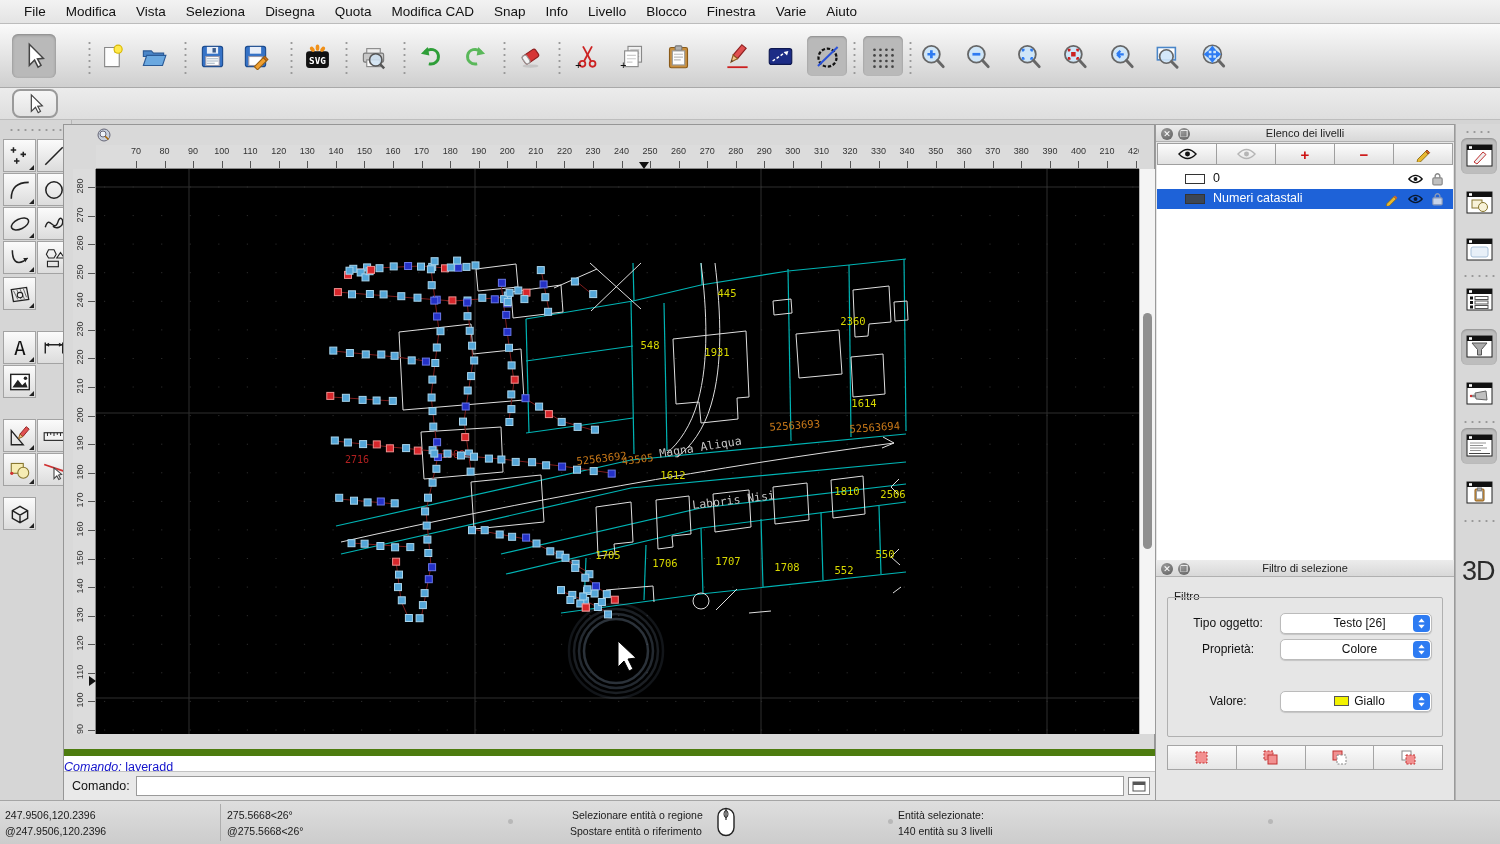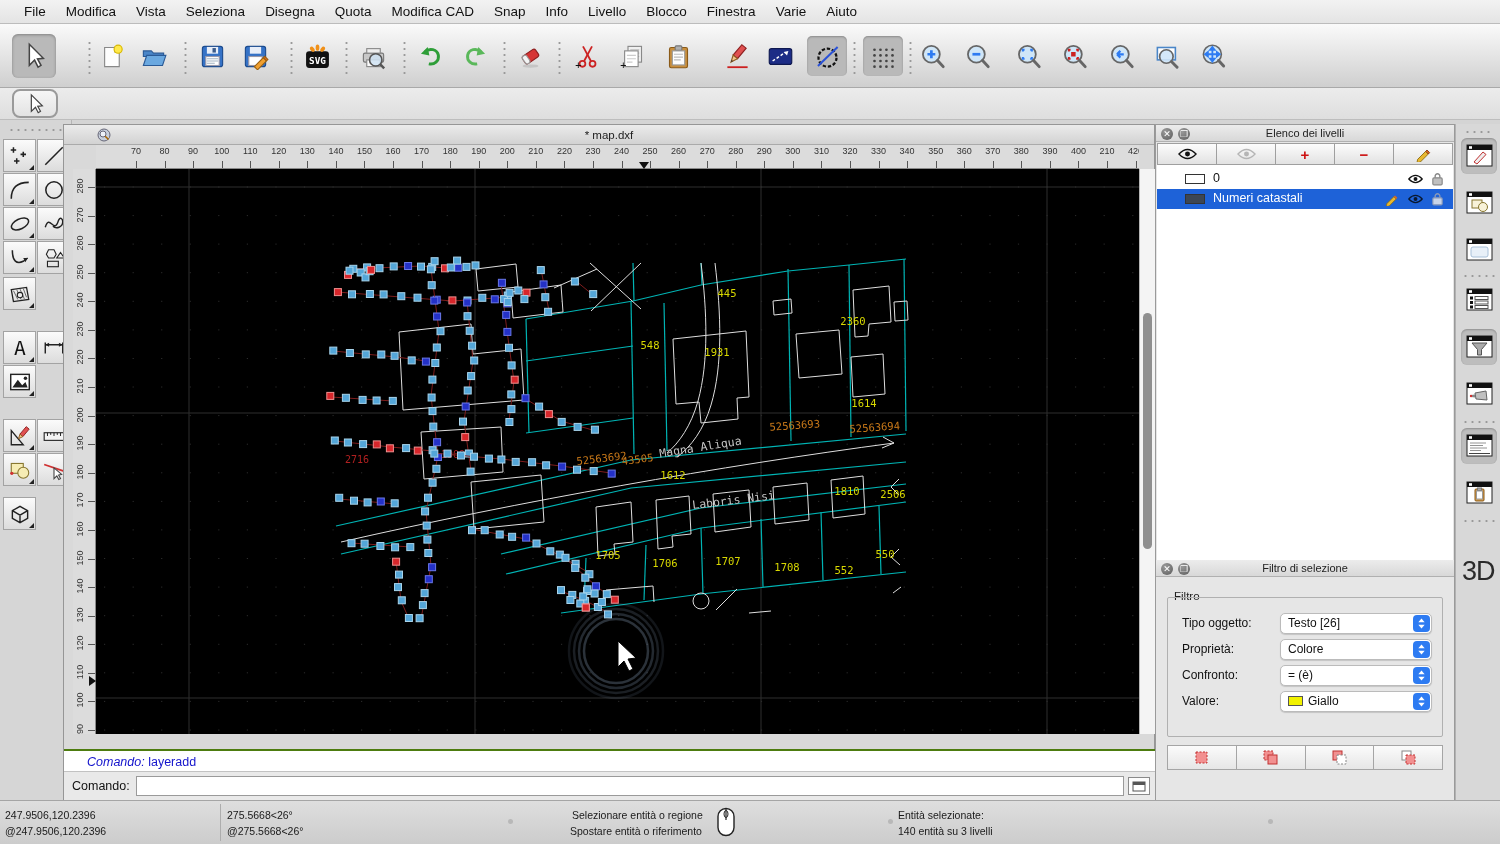--- a/index.html
+++ b/index.html
@@ -69,21 +69,21 @@
   #canvas { position:absolute; left:32px; top:44px; width:1043px; height:565px; background:#000; }
   #vscroll { position:absolute; left:1075px; top:44px; width:16px; height:565px;
     background:#f4f4f4; border-left:1px solid #b5b5b5; }
   #vthumb { position:absolute; left:3px; width:9px; border-radius:5px; background:#8f8f8f; }
   #hscrollrow { position:absolute; left:0; top:609px; width:1092px; height:15px;
     background:#f4f4f4; border-top:1px solid #b5b5b5; }
   #hthumb { position:absolute; top:2px; height:10px; border-radius:5px; background:#8f8f8f; }
   #zoomlab { position:absolute; right:2px; top:0; width:55px; height:14px; background:#f4f4f4;
     font-size:12px; color:#111; text-align:right; padding-right:4px; }
   #cmdhist { position:absolute; left:0; top:624px; width:1092px; height:22px; background:#fff;
-    border-top:2px solid #4d7c0f; font-size:12.5px; line-height:22px; padding-left:23px; color:#1414cc; }
+    border-top:7px solid #4d7c0f; font-size:12.5px; line-height:22px; padding-left:0; color:#1414cc; }
   #cmdhist .lbl { font-style:italic; }
   #cmdrow { position:absolute; left:0; top:646px; width:1092px; height:29px;
     background:#e9e9e9; border-top:1px solid #c2c2c2; }
   #cmdrow .lbl { position:absolute; left:8px; top:7px; font-size:12.5px; color:#111; }
   #cmdinput { position:absolute; left:72px; top:4px; width:988px; height:20px;
     border:1px solid #9a9a9a; background:#fff; font-size:12px; padding:0 4px;
     font-family:"Liberation Sans",sans-serif; }
   #collapsebtn { position:absolute; left:1064px; top:5px; width:22px; height:18px;
     background:#fdfdfd; border:1px solid #8a8a8a; display:flex; align-items:center; justify-content:center; }
 
@@ -99,21 +99,21 @@
   #layerbtns { position:absolute; left:1px; top:18px; width:296px; height:22px; display:flex; }
   .lbtn { flex:1; border:1px solid #9f9f9f; border-left:none; background:linear-gradient(#fcfcfc,#e2e2e2);
     display:flex; align-items:center; justify-content:center; font-weight:bold; color:#cc1111; font-size:15px; }
   .lbtn:first-child { border-left:1px solid #9f9f9f; }
   #layerlist { position:absolute; left:1px; top:40px; width:296px; height:395px; background:#fff; }
   .lrow { position:absolute; left:0; width:100%; height:20px; font-size:12.5px; color:#111; }
   .lrow.sel { background:#1e62d8; color:#fff; }
   .lswatch { position:absolute; left:28px; top:5px; width:20px; height:10px; border:1px solid #333; }
   .lname { position:absolute; left:56px; top:2px; }
   .licon { position:absolute; top:3px; width:15px; height:14px; }
-  #filterbody { position:absolute; left:0; top:453px; width:298px; height:222px; background:#e6e6e6; }
+  #filterbody { position:absolute; left:0; top:453px; width:298px; height:222px; background:#e6e6e6;text-align:center; }
   #fgroup { position:absolute; left:11px; top:19px; width:276px; height:140px;
     border:1px solid #b0b0b0; border-radius:2px; }
   #fgrouplab { position:absolute; left:14px; top:12px; background:#e6e6e6; padding:0 4px; font-size:11.5px; color:#222; }
   .frow { position:absolute; left:0; width:100%; height:22px; }
   .flab { position:absolute; left:14px; top:4px; width:92px; font-size:12px; color:#111; }
   .fsel { position:absolute; left:112px; top:1px; width:152px; height:21px; background:#fff;
     border:1px solid #bbb; border-radius:5px; font-size:12px; color:#111; line-height:19px;
     padding-left:7px; box-shadow:0 1px 1px rgba(0,0,0,.15); }
   .fstep { position:absolute; right:1px; top:1px; width:17px; height:17px; background:#2d7bf2;
     border-radius:4px; display:flex; align-items:center; justify-content:center; }
@@ -490,21 +490,20 @@
       </svg>
     </div>
   <div class="pal" style="left:3px;top:377px">
       <svg viewBox="0 0 22 22">
         <path d="M4,8 L11,4 L18,8 L18,15 L11,19 L4,15 Z M4,8 L11,12 L18,8 M11,12 L11,19" fill="none" stroke="#222" stroke-width="1.3"></path>
       </svg>
     </div>
 </div>
 
 <div id="docwin">
-  <div id="doctitle">* map.dxf</div>
   <svg id="docicon" viewBox="0 0 14 14">
       <circle cx="7" cy="7" r="6" fill="#c8d0dc" stroke="#667"></circle>
       <circle cx="6" cy="6" r="3" fill="#eef2f8" stroke="#667"></circle>
       <line x1="8.2" y1="8.2" x2="11.5" y2="11.5" stroke="#a60" stroke-width="1.6"></line>
     </svg>
   <div id="hruler">
       <span class="hlab" style="left: 40px;">70</span>
       <div class="htick" style="left: 40px;"></div>
       <span class="hlab" style="left: 68.56px;">80</span>
       <div class="htick" style="left: 68.56px;"></div>
@@ -1002,29 +1001,20 @@
       </div>
       <div class="frow" style="top:40px">
         <span class="flab">Proprietà:</span>
         <div class="fsel"><span>Colore</span><div class="fstep">
               <svg width="9" height="13" viewBox="0 0 10 14">
                 <path d="M5,1.5 L8.5,5.5 H1.5 Z" fill="#fff"></path>
                 <path d="M5,12.5 L1.5,8.5 H8.5 Z" fill="#fff"></path>
               </svg>
             </div></div>
       </div>
-      <div class="frow" style="top:66px">
-        <span class="flab">Confronto:</span>
-        <div class="fsel"><span>= (è)</span><div class="fstep">
-              <svg width="9" height="13" viewBox="0 0 10 14">
-                <path d="M5,1.5 L8.5,5.5 H1.5 Z" fill="#fff"></path>
-                <path d="M5,12.5 L1.5,8.5 H8.5 Z" fill="#fff"></path>
-              </svg>
-            </div></div>
-      </div>
       <div class="frow" style="top:92px">
         <span class="flab">Valore:</span>
         <div class="fsel"><span class="vswatch" id="valswatch" style="background: rgb(242, 242, 0);"></span><span>Giallo</span><div class="fstep">
               <svg width="9" height="13" viewBox="0 0 10 14">
                 <path d="M5,1.5 L8.5,5.5 H1.5 Z" fill="#fff"></path>
                 <path d="M5,12.5 L1.5,8.5 H8.5 Z" fill="#fff"></path>
               </svg>
             </div></div>
       </div>
     </div>

